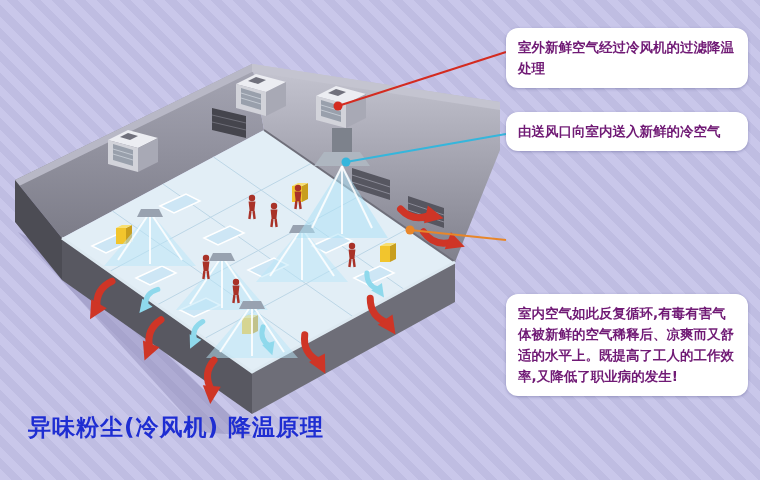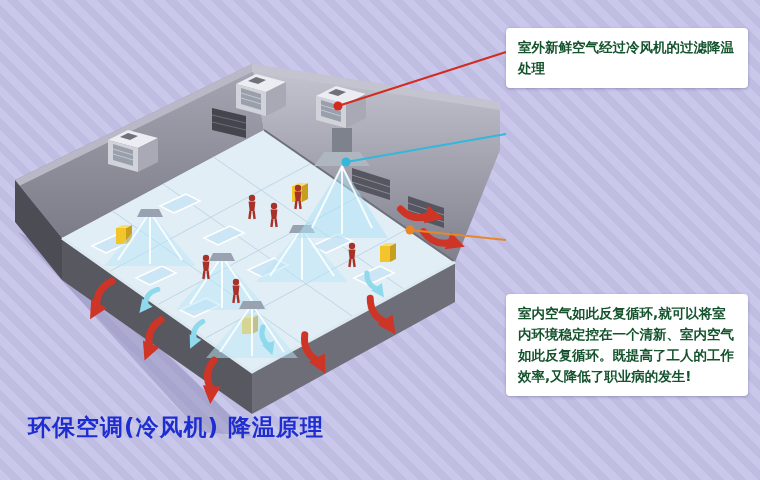--- a/index.html
+++ b/index.html
@@ -8,23 +8,23 @@
     font-family:"DejaVu Sans","Liberation Sans",sans-serif;
   }
   .canvas{
     position:relative;width:760px;height:480px;overflow:hidden;
     background-color:#c5c3e6;
     background-image:repeating-linear-gradient(45deg,#c9c7ea 0px,#c9c7ea 8px,#bfbde2 8px,#bfbde2 16px);
   }
   .illustration{position:absolute;left:0;top:0;}
   .callout{
     position:absolute;left:506px;width:218px;
-    background:#ffffff;border-radius:4px;
+    background:#ffffff;border-radius:12px;
     padding:9px 12px;
-    color:#14532d;font-size:13.5px;font-weight:600;line-height:1.55;
+    color:#701a75;font-size:13.5px;font-weight:600;line-height:1.55;
     box-shadow:0 1px 3px rgba(60,60,120,0.35);
   }
   .callout-1{top:28px;}
   .callout-2{top:112px;}
   .callout-3{top:190px;}
   .callout-4{top:294px;}
   .page-title{
     position:absolute;left:28px;top:412px;
     color:#1e2dd2;font-size:23px;font-weight:bold;letter-spacing:1px;
     white-space:nowrap;
@@ -199,18 +199,21 @@
       <line x1="346" y1="162" x2="506" y2="134" stroke="#35b6dc" stroke-width="2"></line>
       <circle cx="346" cy="162" r="4.5" fill="#35b6dc"></circle>
       <line x1="410" y1="230" x2="506" y2="240" stroke="#e8862a" stroke-width="2"></line>
       <circle cx="410" cy="230" r="4.5" fill="#e8862a"></circle>
     </g>
   </svg>
 
   <div class="callout callout-1">
     <span>室外新鲜空气经过冷风机的过滤降温处理</span>
   </div>
+  <div class="callout callout-2">
+    <span>由送风口向室内送入新鲜的冷空气</span>
+  </div>
   <div class="callout callout-4">
-    <span>室内空气如此反复循环,就可以将室内环境稳定控在一个清新、室内空气如此反复循环。既提高了工人的工作效率,又降低了职业病的发生!</span>
+    <span>室内空气如此反复循环,有毒有害气体被新鲜的空气稀释后、凉爽而又舒适的水平上。既提高了工人的工作效率,又降低了职业病的发生!</span>
   </div>
 
-  <div class="page-title">环保空调(冷风机) 降温原理</div>
+  <div class="page-title">异味粉尘(冷风机) 降温原理</div>
 </div>
 
 </body></html>

